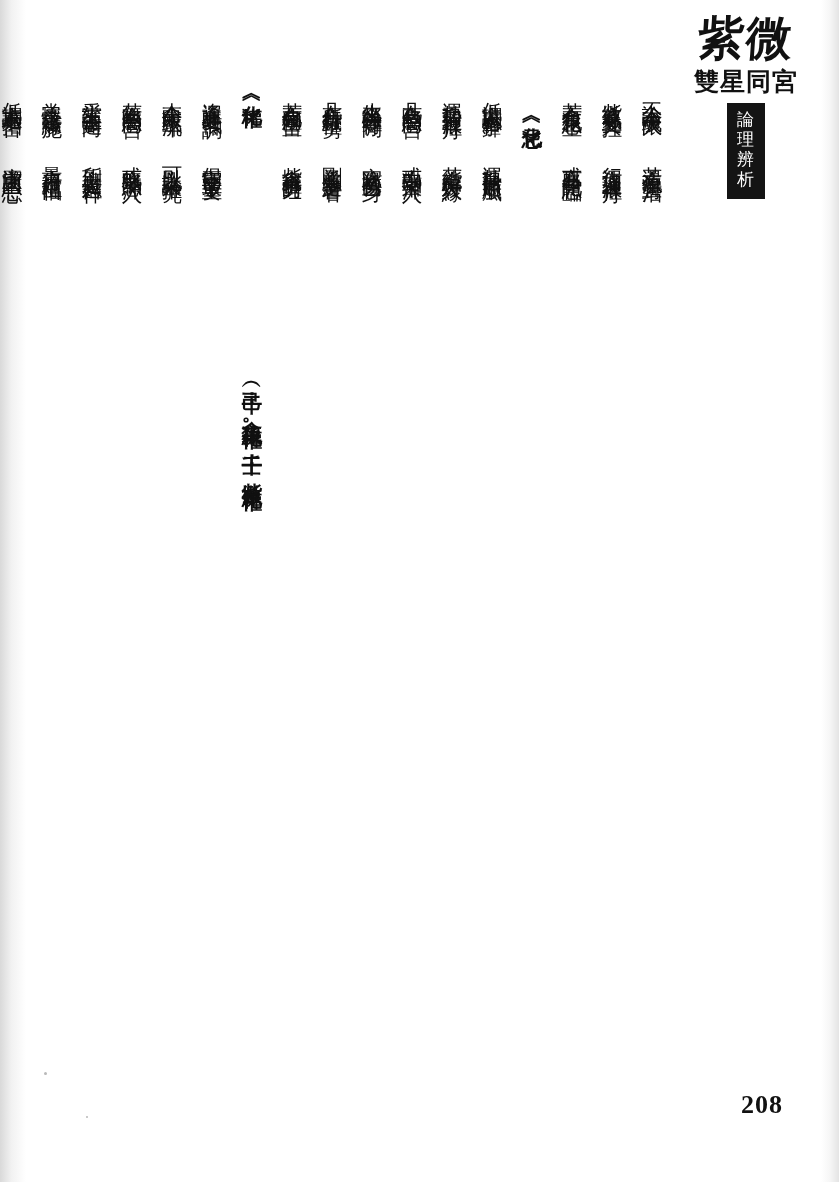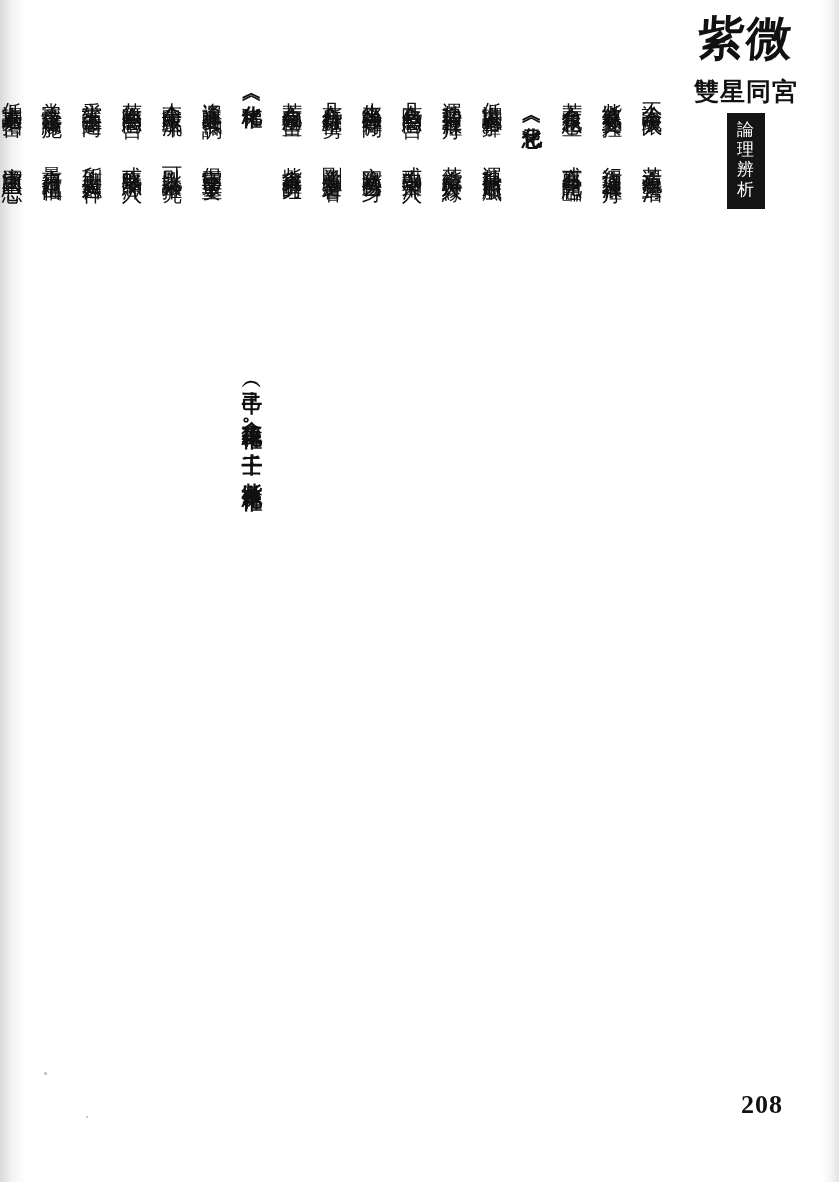--- a/index.html
+++ b/index.html
@@ -46,21 +46,21 @@
     font-family: "DejaVu Serif", "Liberation Serif", serif;
     font-weight: bold;
     font-size: 46px;
     line-height: 48px;
     letter-spacing: 2px;
     color: #111;
     white-space: nowrap;
     transform: skewX(-4deg);
   }
   .masthead .brush-sub {
-    margin-top: 16px;
+    margin-top: 6px;
     font-family: "DejaVu Serif", "Liberation Serif", serif;
     font-weight: bold;
     font-size: 25px;
     line-height: 27px;
     letter-spacing: 1px;
     color: #111;
     white-space: nowrap;
   }
   .masthead .tagbox {
     margin: 8px auto 4px auto;

